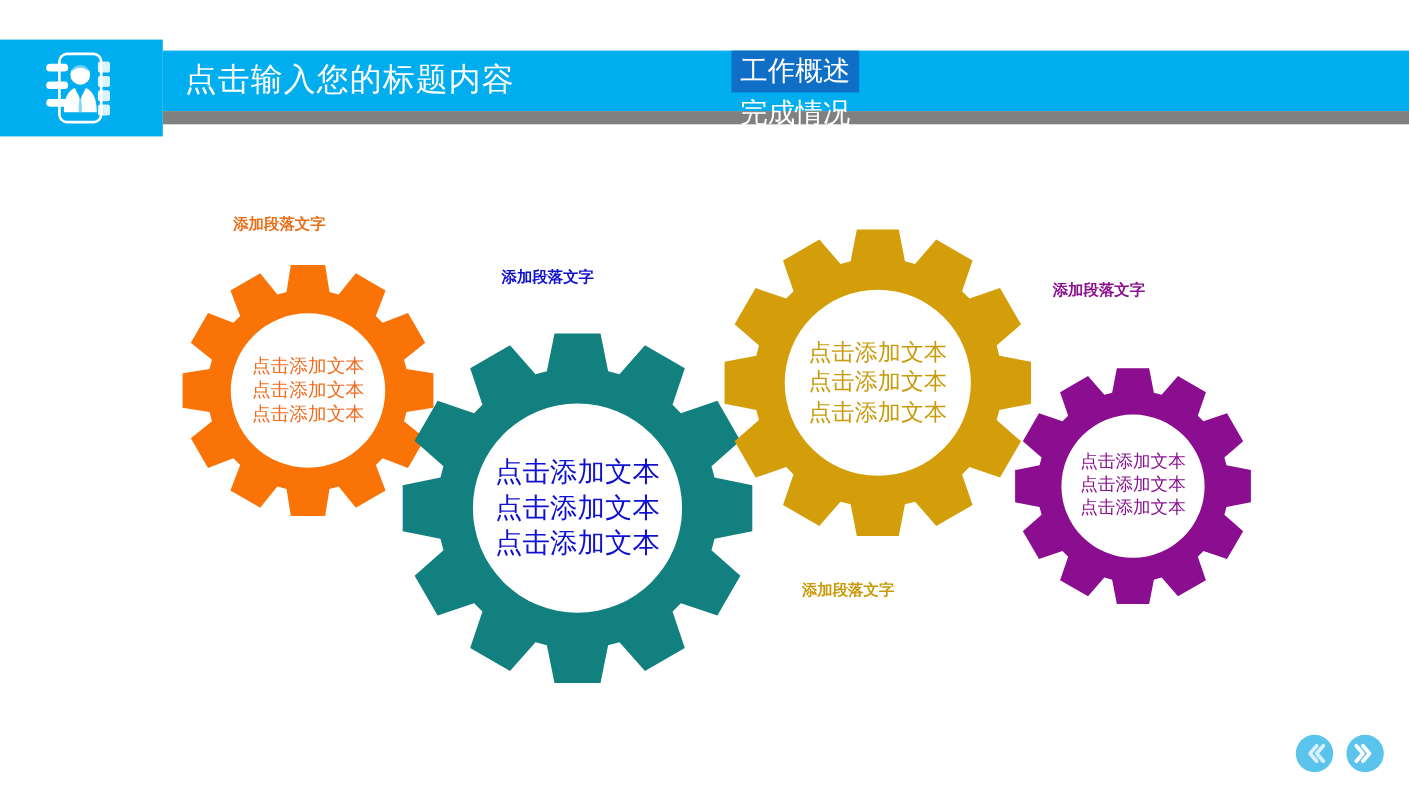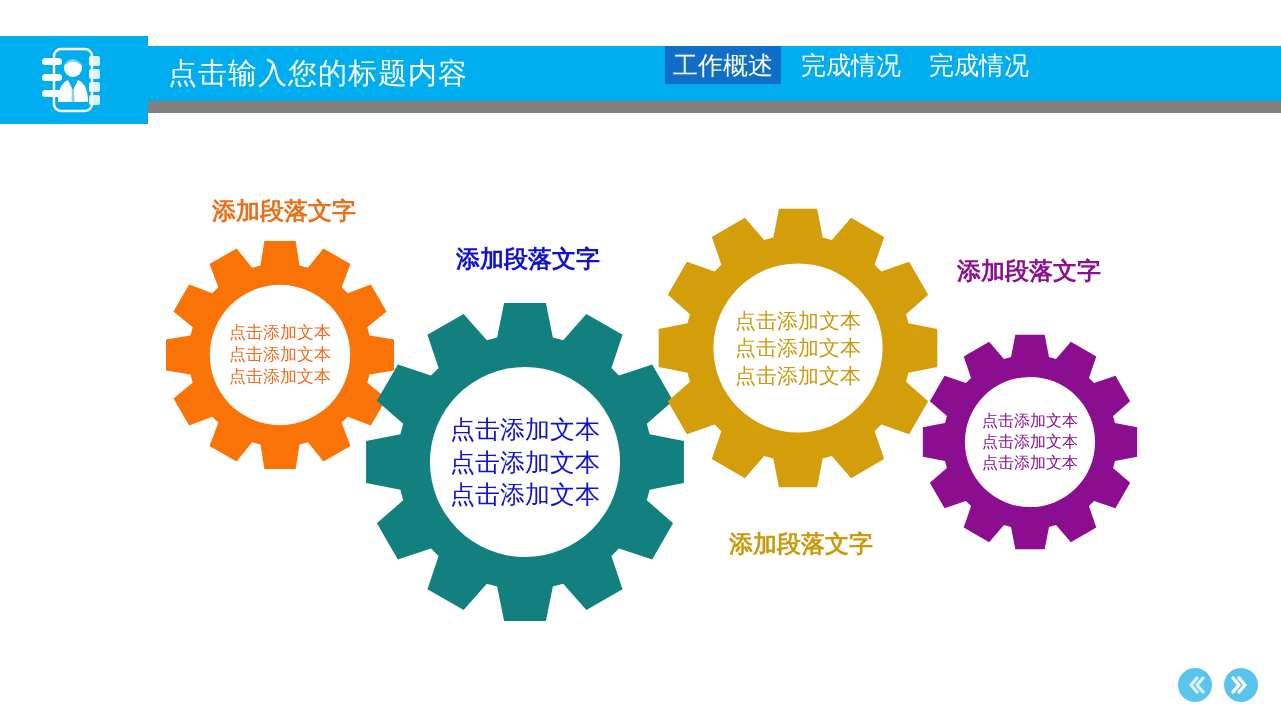--- a/index.html
+++ b/index.html
@@ -58,21 +58,22 @@
     font-size: 29px;
     color: #ffffff;
     letter-spacing: 1px;
     white-space: nowrap;
   }
   #nav-tabs {
     position: absolute;
     left: 665px; top: 25px;
     height: 53px;
     display: flex;
-    align-items: flex-start;
+    align-items: flex-end;
+    flex-direction: column;
   }
   .nav-tab {
     height: 38px;
     line-height: 38px;
     padding: 0 8px;
     font-size: 25px;
     color: #ffffff;
     white-space: nowrap;
     cursor: pointer;
     margin-right: 12px;
@@ -99,21 +100,21 @@
     text-align: center;
     line-height: 1.30;
     white-space: nowrap;
     left: 50%;
     top: 50%;
     transform: translate(-50%, -50%);
     pointer-events: none;
   }
   .gear-label {
     position: absolute;
-    font-size: 24px;
+    font-size: 14px;
     font-weight: bold;
     white-space: nowrap;
   }
 
   
   #gear-orange  .gear-text { font-size: 17px; color: #F26B1D; }
   #gear-teal    .gear-text { font-size: 25px; color: #1010D0; }
   #gear-gold    .gear-text { font-size: 21px; color: #C99A0B; }
   #gear-purple  .gear-text { font-size: 16px; color: #8A1090; }
 

